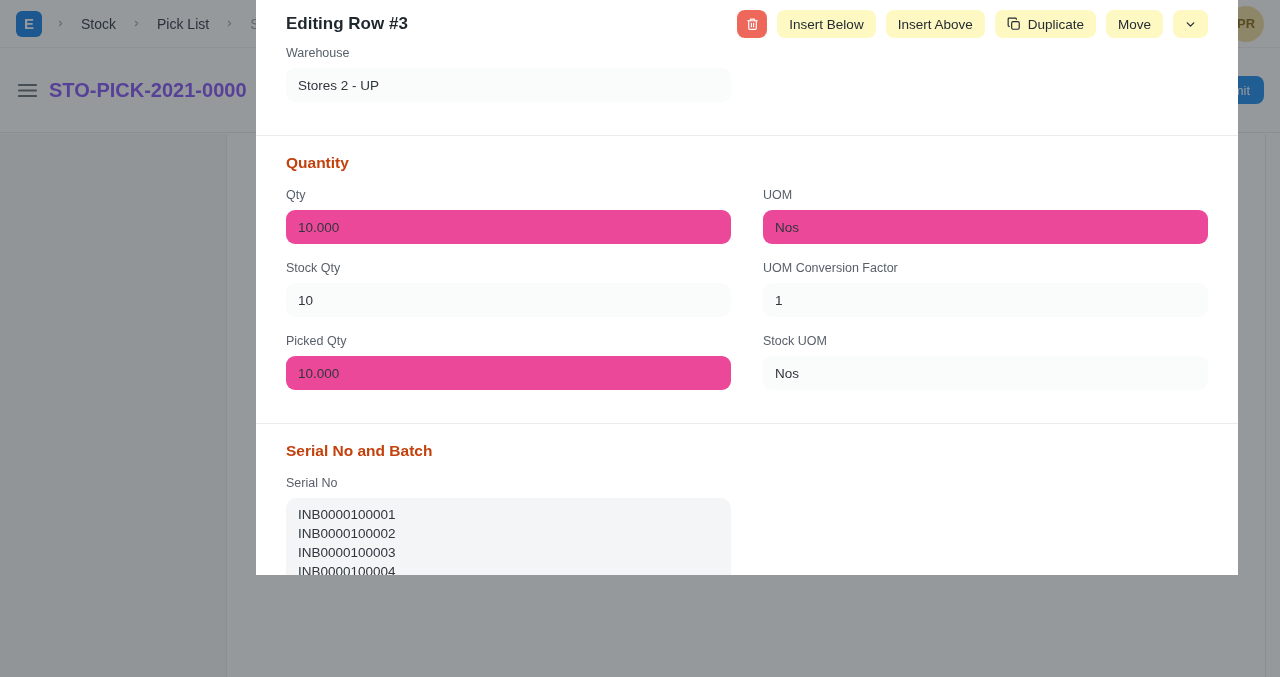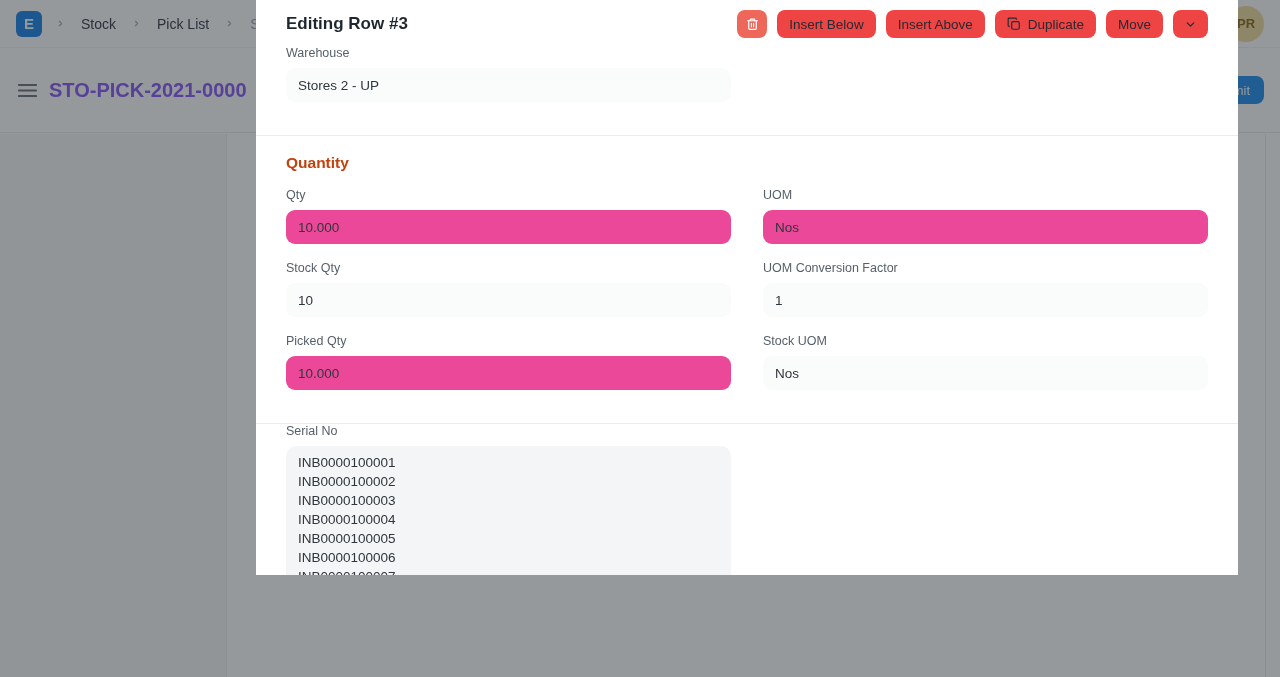--- a/index.html
+++ b/index.html
@@ -53,21 +53,21 @@
   
   .modal {
     position:absolute; top:0; left:256px; width:982px; height:575px;
     background:#fff; z-index:10; overflow:hidden;
   }
   .modal-header { display:flex; align-items:center; padding:10px 30px 0 30px; }
   .modal-title { font-size:17px; font-weight:700; color:#1f272e; }
   .actions { margin-left:auto; display:flex; align-items:center; gap:10px; }
   .btn {
     height:28px; display:inline-flex; align-items:center; gap:7px; padding:0 12px;
-    background:#ef4444; border:none; border-radius:8px;
+    background:#fef9c3; border:none; border-radius:8px;
     font-size:13.5px; color:#242b32; font-family:inherit; cursor:pointer; white-space:nowrap;
   }
   .btn-danger { background:#ee675b; width:30px; padding:0; justify-content:center; }
   .btn-chevron { padding:0 11px; }
 
   .modal-body { padding:8px 30px 0 30px; }
   .grid { display:grid; grid-template-columns:1fr 1fr; column-gap:32px; row-gap:17px; }
   .field {}
   .flabel { display:block; font-size:12.5px; color:#57606a; margin-bottom:8px; }
   .input {
@@ -204,20 +204,21 @@
         <span class="flabel">Picked Qty</span>
         <div class="input dark">10.000</div>
       </div>
       <div class="field">
         <span class="flabel">Stock UOM</span>
         <div class="input">Nos</div>
       </div>
     </div>
 
     <div class="divider"></div>
+    <h2 class="h2">Serial No and Batch</h2>
 
     <div class="grid">
       <div class="field">
         <span class="flabel">Serial No</span>
         <div class="textarea">INB0000100001
 INB0000100002
 INB0000100003
 INB0000100004
 INB0000100005
 INB0000100006

